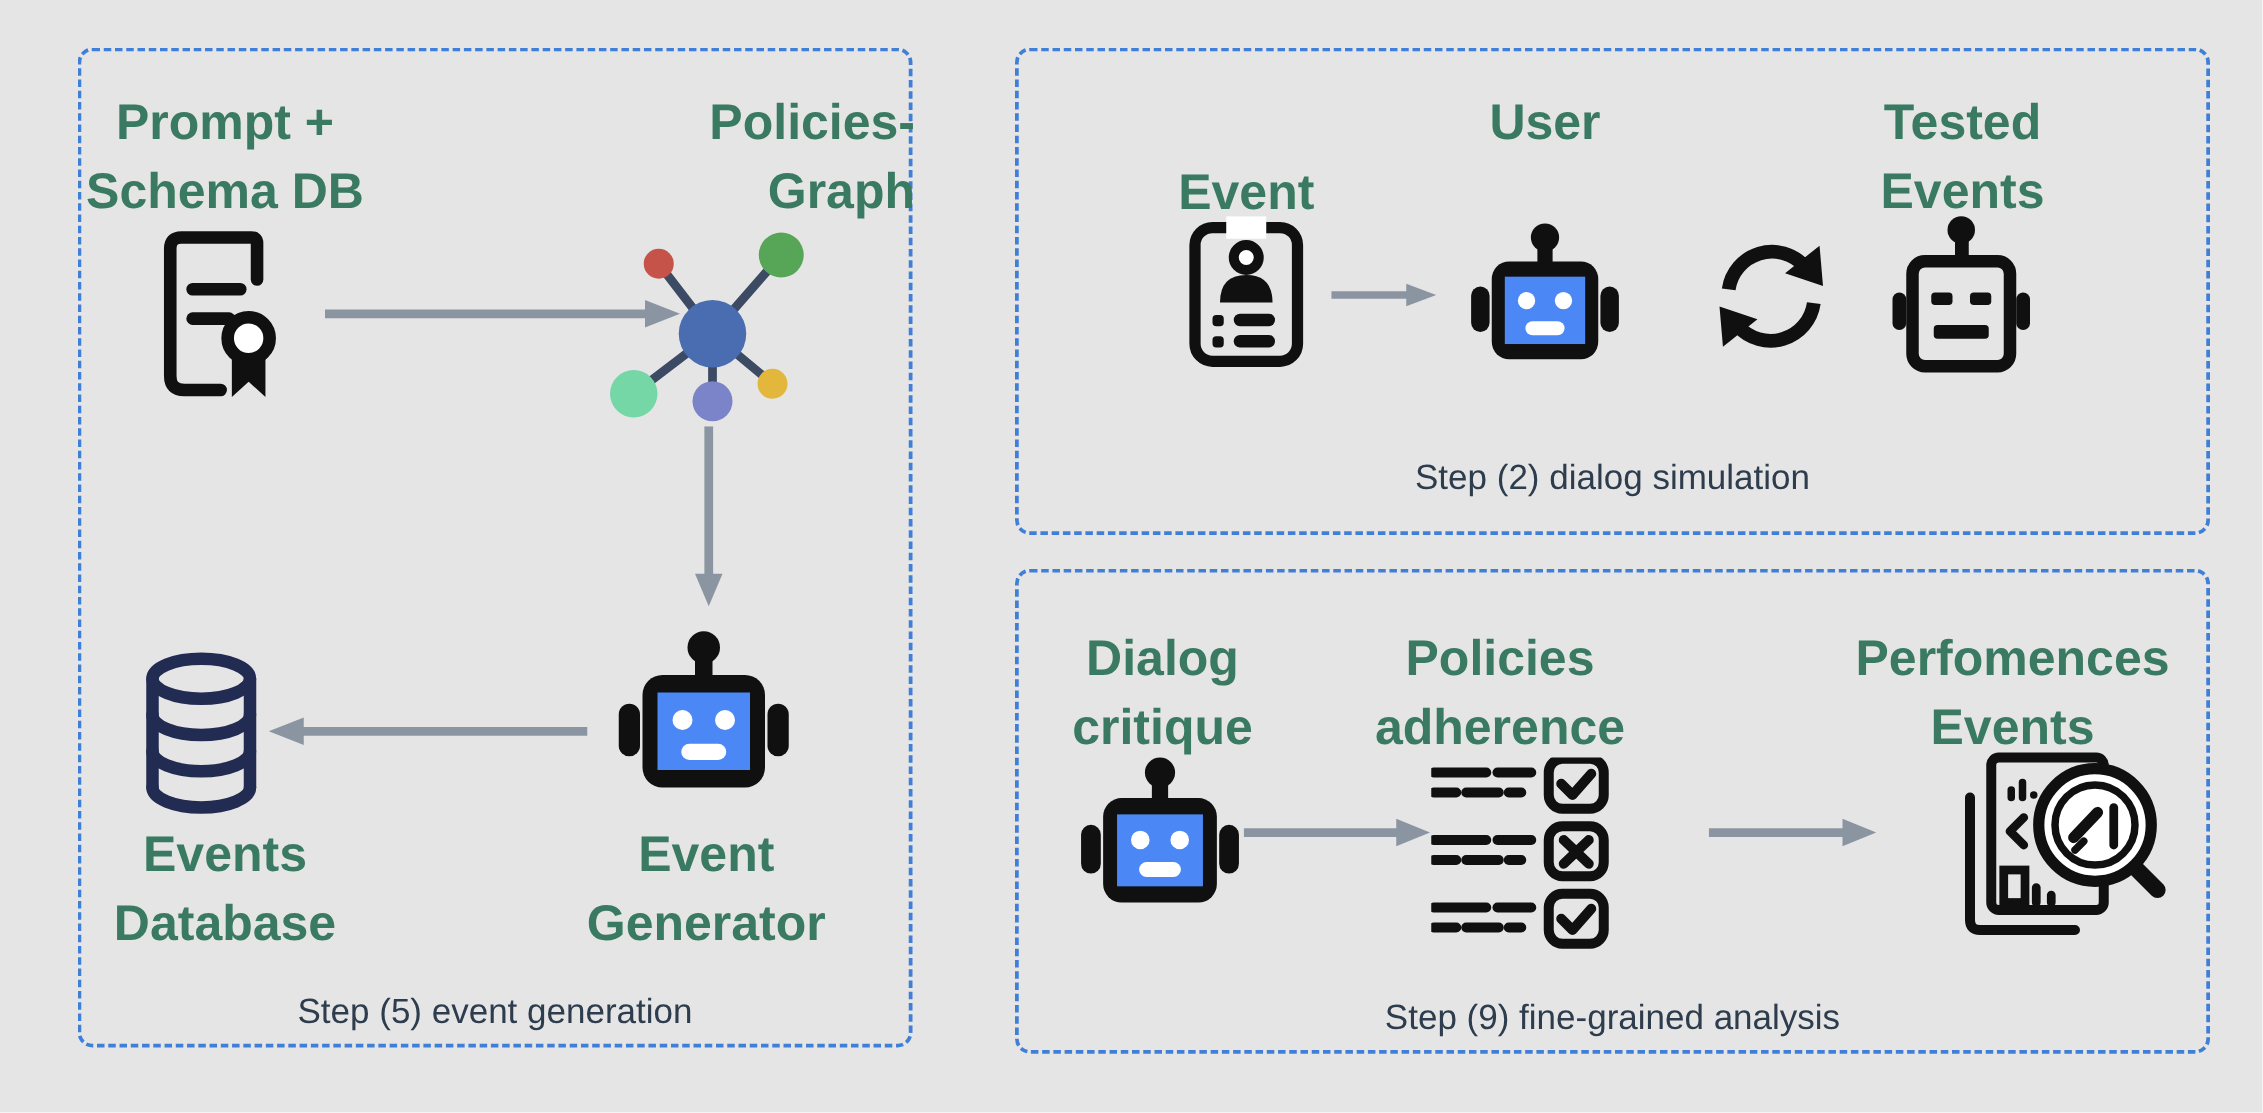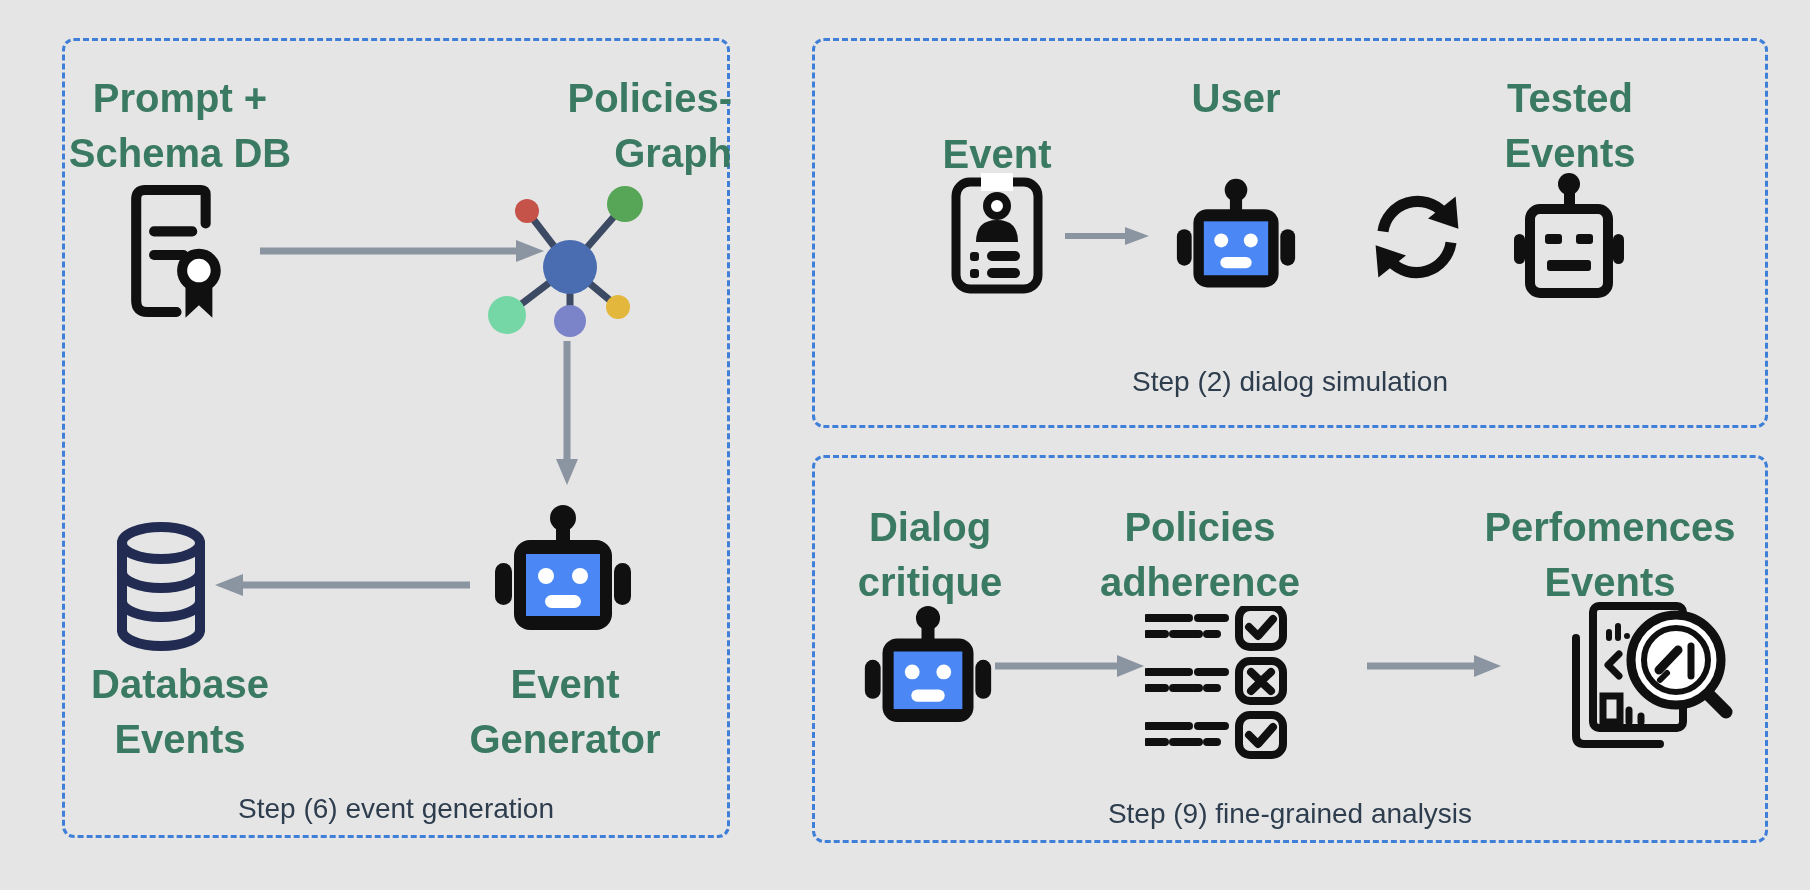--- a/index.html
+++ b/index.html
@@ -100,30 +100,30 @@
       <path class="sn" d="M11 53 A39 16 0 0 0 89 53"></path>
       <path class="sn" d="M11 82 A39 16 0 0 0 89 82"></path>
     </svg>
 
     <svg class="abs" style="left:150px;top:530px;" width="255" height="28" viewBox="0 0 255 28">
       <line class="ash" x1="255" y1="14" x2="26" y2="14"></line>
       <polygon class="ahd" points="28,3 0,14 28,25"></polygon>
     </svg>
 
     <div class="node-label" style="left:0px;top:616px;width:230px;">
+      <span>Events</span>
       <span>Database</span>
-      <span>Events</span>
     </div>
 
     <div class="node-label" style="left:375px;top:616px;width:250px;">
       <span>Event</span>
       <span>Generator</span>
     </div>
 
-    <div class="caption" style="top:752px;">Step (6) event generation</div>
+    <div class="caption" style="top:752px;">Step (5) event generation</div>
   </section>
 
   <section class="panel" id="panel-step2">
 
     <div class="node-label" style="left:62px;top:86px;width:240px;">
       <span>Event</span>
     </div>
 
     <div class="node-label" style="left:301px;top:30px;width:240px;">
       <span>User</span>

